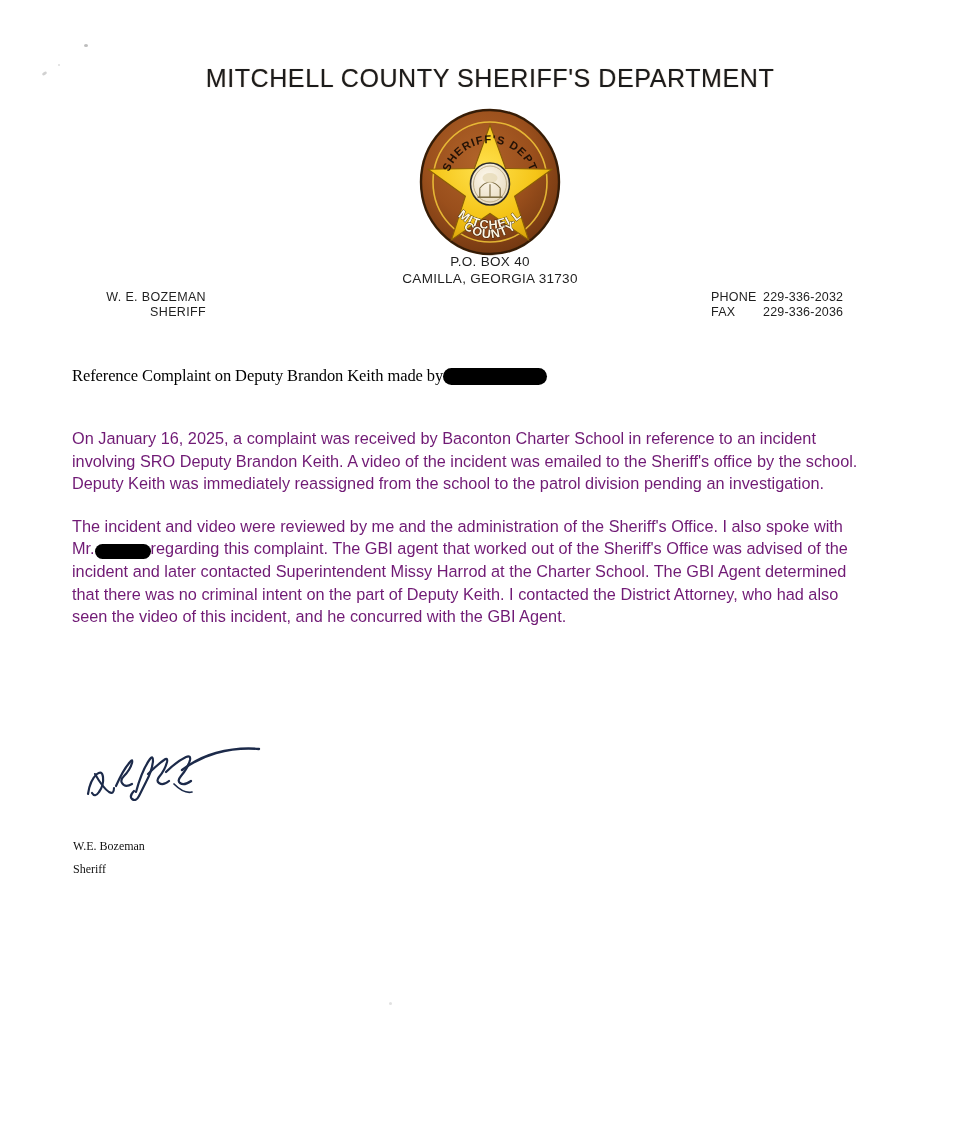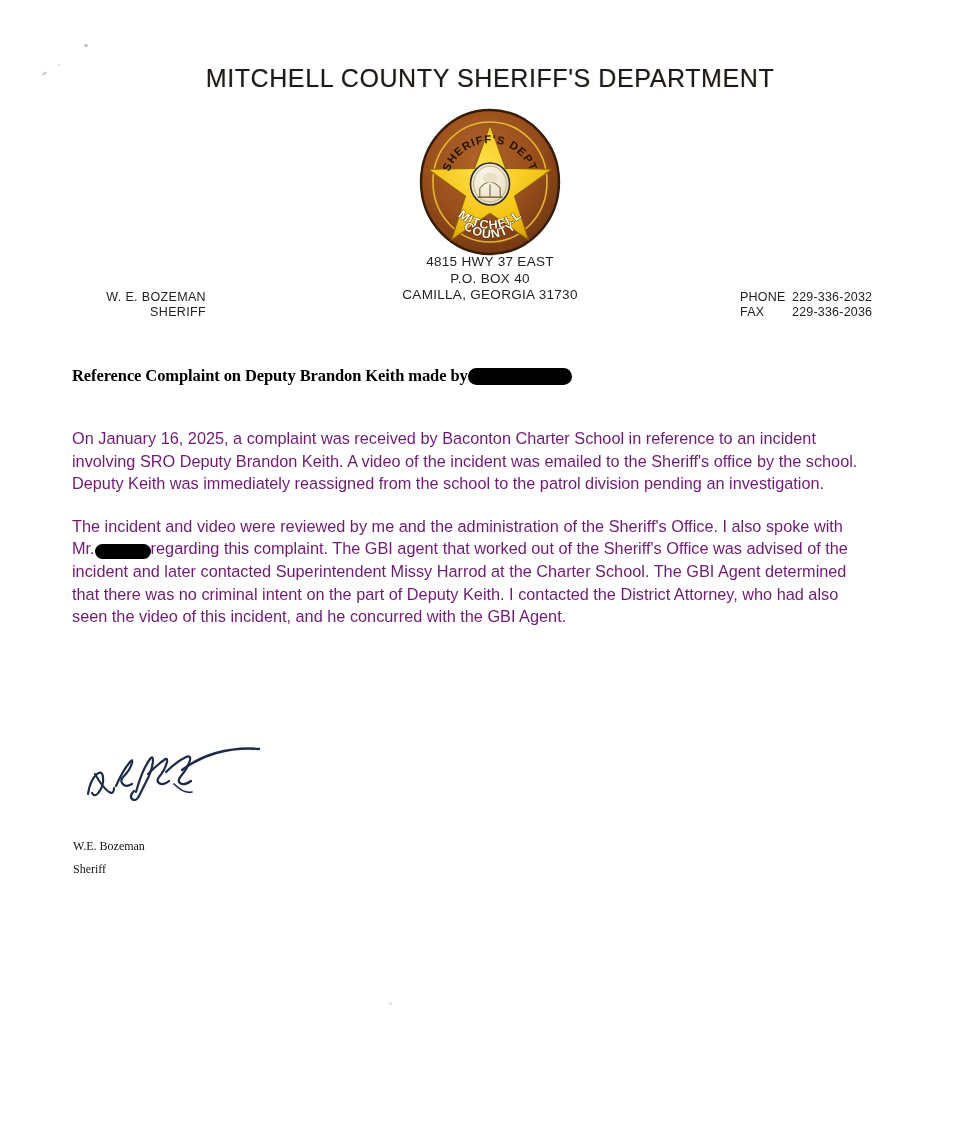--- a/index.html
+++ b/index.html
@@ -96,30 +96,30 @@
     left: 711px;
     top: 290px;
     font-family: "Liberation Sans", "DejaVu Sans", sans-serif;
     font-size: 12.5px;
     line-height: 15px;
     letter-spacing: .2px;
     color: #1f1f1f;
     white-space: nowrap;
   }
   .contact-row { display: flex; }
-  .contact-row .lbl { display: inline-block; width: 52px; margin-left: 29px; }
+  .contact-row .lbl { display: inline-block; width: 52px; }
   .contact-row .val { display: inline-block; }
 
   
   .subject {
     position: absolute;
     left: 72px;
     top: 366px;
     font-family: "Liberation Serif", "DejaVu Serif", serif;
-    font-weight: bold;
+    font-weight: normal;
     font-size: 16.5px;
     letter-spacing: -.1px;
     white-space: nowrap;
     display: flex;
     align-items: center;
   }
   .redact {
     display: inline-block;
     background: #000000;
     border-radius: 9px;
@@ -240,21 +240,20 @@
       <text font-family="Liberation Sans, DejaVu Sans, sans-serif" font-size="12.5" font-weight="bold" fill="#fdf6e3" stroke="#221102" stroke-width=".7" paint-order="stroke" letter-spacing="1">
         <textPath href="#arcMid" startOffset="50%" text-anchor="middle">MITCHELL</textPath>
       </text>
       <text font-family="Liberation Sans, DejaVu Sans, sans-serif" font-size="12.5" font-weight="bold" fill="#fdf6e3" stroke="#221102" stroke-width=".7" paint-order="stroke" letter-spacing="1" transform="translate(0,16)">
         <textPath href="#arcBot" startOffset="50%" text-anchor="middle">COUNTY</textPath>
       </text>
     </svg>
   </div>
 
   <div class="address">
-    <span class="line">4815 HWY 37 EAST</span>
     <span class="line">P.O. BOX 40</span>
     <span class="line">CAMILLA, GEORGIA 31730</span>
   </div>
 
   <div class="sheriff-block">
     <span class="nm">W. E. BOZEMAN</span>
     <span class="ttl">SHERIFF</span>
   </div>
 
   <div class="contact-block">

